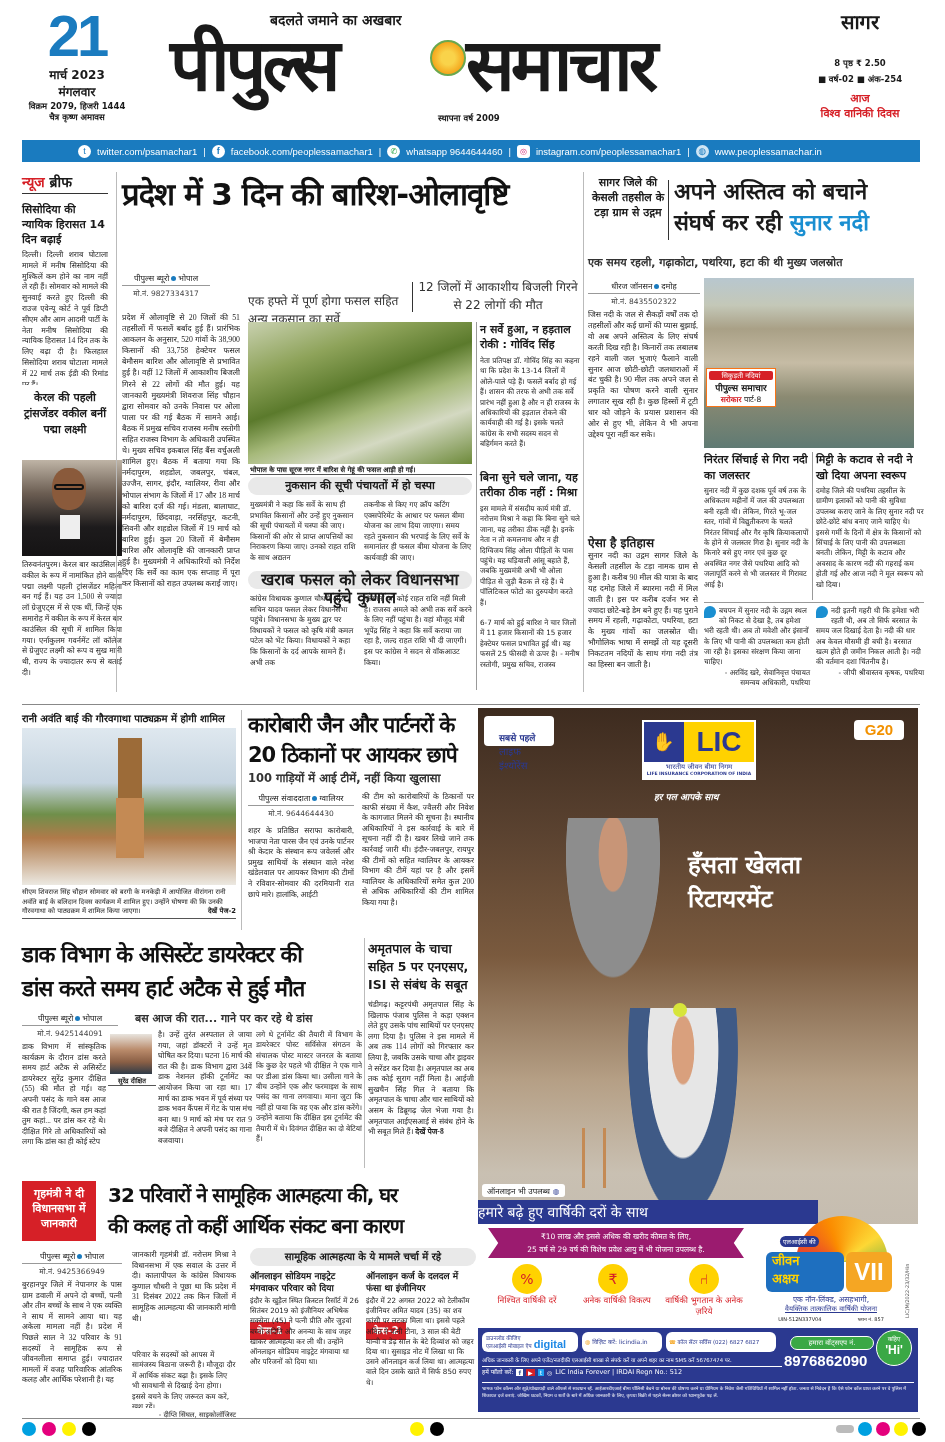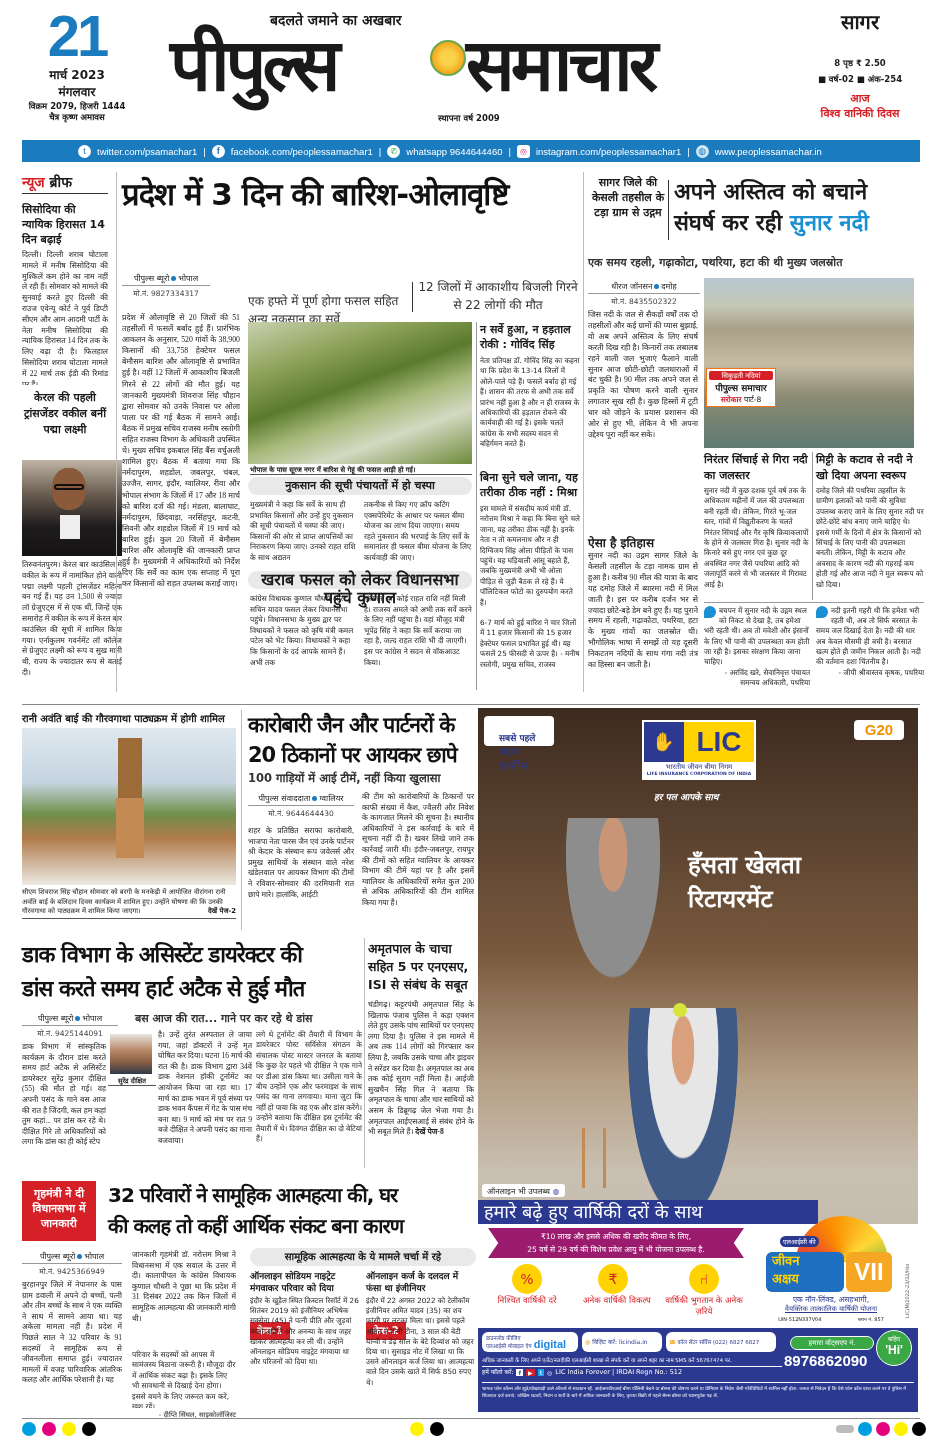--- a/index.html
+++ b/index.html
@@ -237,21 +237,21 @@
     <div>हँसता खेलता</div>
     <div>रिटायरमेंट</div>
   </div>
   <div class="abs" style="left:80px;top:110px;width:110px;height:180px;background:radial-gradient(ellipse at 50% 20%,#c89577 0 18%,#8d8d8d 19% 60%,transparent 61%);"></div>
   <div class="abs" style="left:150px;top:300px;width:110px;height:210px;background:radial-gradient(ellipse at 50% 20%,#d9a07d 0 14%,#e6e6e6 15% 45%,#3f5a86 46% 70%,transparent 71%);"></div>
   <div class="abs" style="left:195px;top:295px;width:14px;height:14px;border-radius:50%;background:#d7e53a;"></div>
   <div class="abs" style="left:104px;top:420px;width:24px;height:60px;border-left:3px solid #c48a54;border-right:3px solid #c48a54;"></div>
   <div class="abs" style="left:4px;top:476px;background:#fff;padding:1px 5px;border-radius:3px;font-size:8px;">
     <span>ऑनलाइन भी उपलब्ध</span> <span style="color:#2b3990;">◍</span>
   </div>
-  <div class="abs" style="left:0;top:492px;width:340px;height:24px;background:#2b3990;color:#fff;font-size:18px;line-height:24px;padding-left:6px;">हमारे बढ़े हुए वार्षिकी दरों के साथ</div>
+  <div class="abs" style="left:0;top:492px;width:340px;height:24px;background:#2b3990;color:#fff;font-size:14px;line-height:24px;">हमारे बढ़े हुए वार्षिकी दरों के साथ</div>
   <div class="abs" style="left:0;top:516px;width:440px;height:104px;background:#fff;"></div>
   <div class="abs" style="left:10px;top:520px;width:256px;height:30px;background:#9b1b6f;color:#fff;font-size:7.5px;text-align:center;line-height:13px;padding-top:2px;clip-path:polygon(0 0,100% 0,96% 50%,100% 100%,0 100%,4% 50%);">
     <div>₹10 लाख और इससे अधिक की खरीद कीमत के लिए,</div>
     <div>25 वर्ष से 29 वर्ष की विशेष प्रवेश आयु में भी योजना उपलब्ध है.</div>
   </div>
   <div class="abs" style="left:10px;top:556px;width:78px;text-align:center;">
     <div style="margin:0 auto;width:30px;height:30px;border-radius:50%;background:#ffd200;color:#d62027;font-size:14px;line-height:30px;">%</div>
     <div style="font-size:8.5px;color:#d62027;">निश्चित वार्षिकी दरें</div>
   </div>
   <div class="abs" style="left:96px;top:556px;width:78px;text-align:center;">

